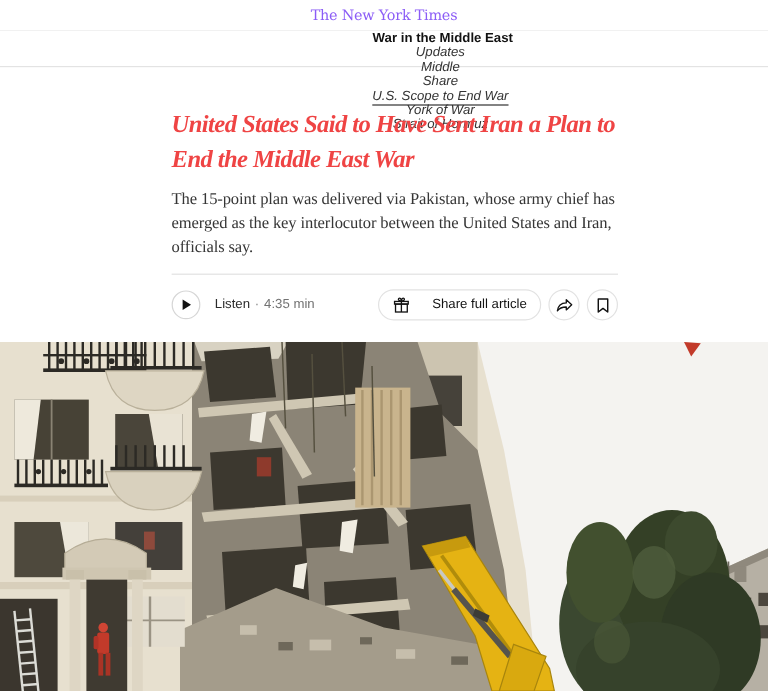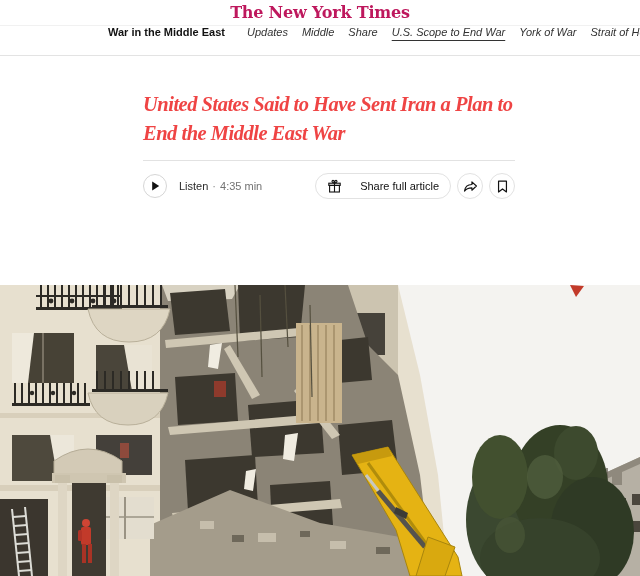--- a/index.html
+++ b/index.html
@@ -8,28 +8,28 @@
     font-family:"Liberation Sans", sans-serif;overflow:hidden;
     -webkit-font-smoothing:antialiased;
   }
   
   .masthead{
     position:absolute;top:0;left:0;right:0;height:25px;
     display:flex;align-items:center;justify-content:center;
     border-bottom:1px solid #f1f1f1;background:#fff;
   }
   .masthead-logo{
-    font-family:"DejaVu Serif", serif;font-weight:700;font-size:16px;
-    color:#be185d;letter-spacing:-0.2px;cursor:pointer;
+    font-family:"DejaVu Serif", serif;font-weight:400;font-size:12px;
+    color:#8b5cf6;letter-spacing:-0.2px;cursor:pointer;
   }
   
   .nav{
     position:absolute;top:26px;left:0;right:0;height:30px;
-    display:flex;align-items:flex-start;padding-left:108px;box-sizing:border-box;
-    border-bottom:1px solid #e3e3e3;background:#fff;white-space:nowrap;
+    display:flex;align-items:center;padding-left:108px;box-sizing:border-box;
+    border-bottom:1px solid #e3e3e3;background:#fff;white-space:nowrap;flex-direction:column;
   }
   .nav-section{font-weight:700;font-size:11px;color:#121212;margin-right:10px;}
   .nav-divider{width:1px;height:13px;background:#cccccc;margin-right:12px;}
   .nav-link{
     font-size:11px;color:#333333;text-decoration:none;margin-right:14px;cursor:pointer;font-style:italic;
   }
   .nav-link.active{text-decoration:underline;text-underline-offset:4px;text-decoration-thickness:1px;}
   
   .article{position:absolute;left:143px;top:56px;width:372px;}
   .headline{
@@ -78,20 +78,21 @@
   <a class="nav-link">Updates</a>
   <a class="nav-link">Middle</a>
   <a class="nav-link">Share</a>
   <a class="nav-link active">U.S. Scope to End War</a>
   <a class="nav-link">York of War</a>
   <a class="nav-link">Strait of Hormuz</a>
 </nav>
 
 <main class="article">
   <h1 class="headline">United States Said to Have Sent Iran a Plan to End the Middle East War</h1>
+  <p class="summary">The 15-point plan was delivered via Pakistan, whose army chief has emerged as the key interlocutor between the United States and Iran, officials say.</p>
   <hr class="rule">
   <div class="listen-row">
     <button class="play-btn">
       <svg width="9" height="10" viewBox="0 0 9 10">
         <polygon points="1.2,0.6 8.2,5 1.2,9.4" fill="#121212"></polygon>
       </svg>
     </button>
     <span class="listen-text">
       <span class="listen-label">Listen</span><span class="listen-sep">·</span><span class="listen-duration">4:35 min</span>
     </span>

